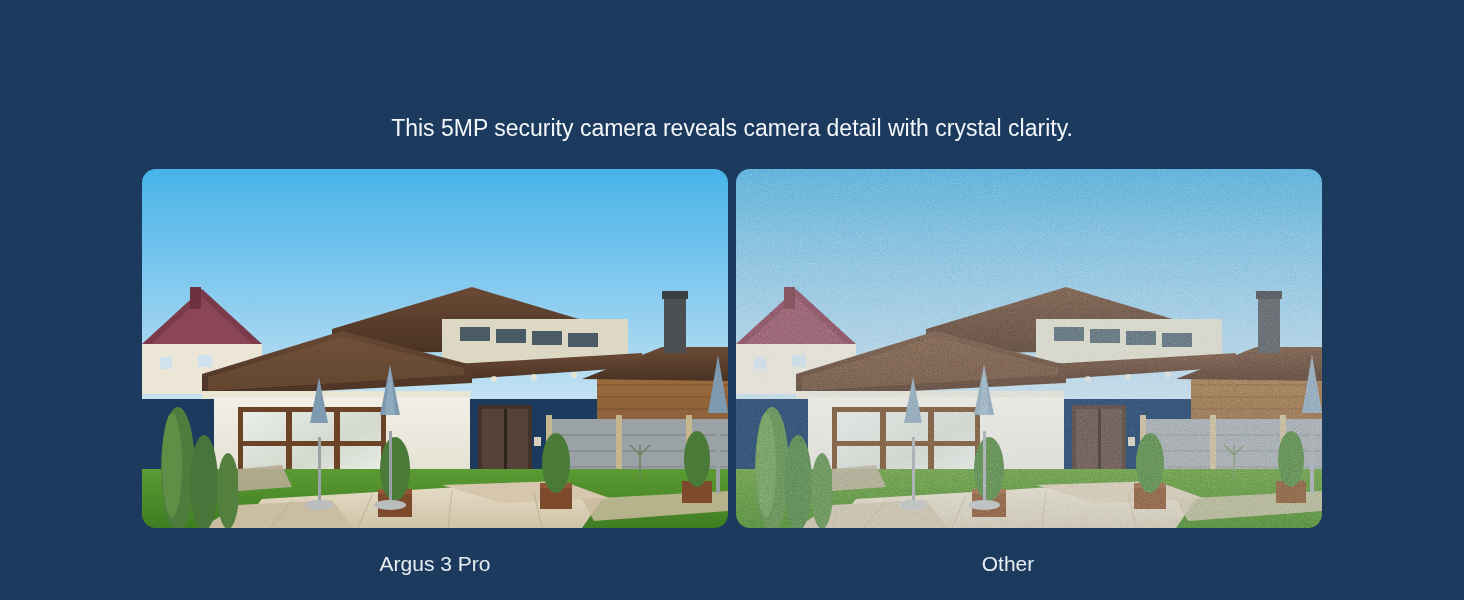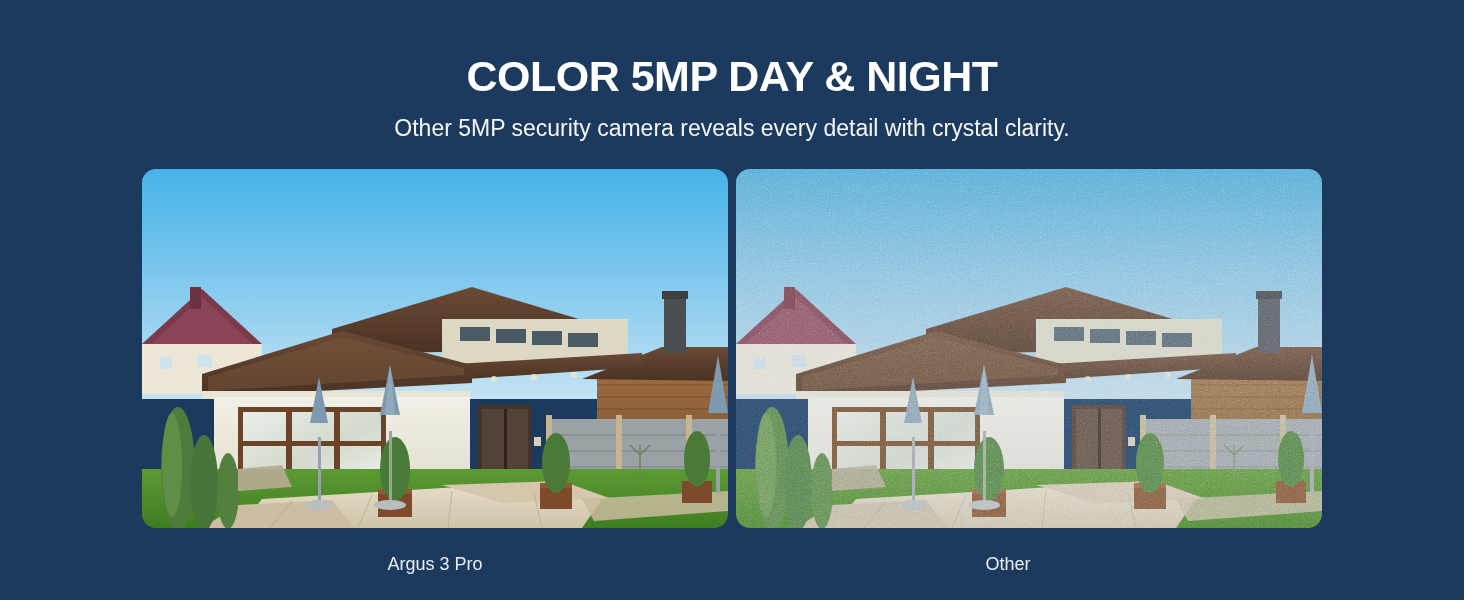--- a/index.html
+++ b/index.html
@@ -84,37 +84,36 @@
     pointer-events: none;
     background: rgba(175, 185, 195, 0.16);
   }
 
   
   .caption {
     position: absolute;
     top: 550px;
     width: 586px;
     text-align: center;
-    font-size: 18px;
+    font-size: 21px;
     font-weight: normal;
     color: #e8edf2;
     line-height: 28px;
     white-space: nowrap;
   }
   .caption-left  { left: 142px; }
   .caption-right { left: 715px; }
 </style>
 </head>
 <body>
 
 <div class="banner">
 
-  <div class="headline">COLOR 5MP DAY &amp; NIGHT</div>
-
-  <div class="subhead">Other 5MP security camera reveals every detail with crystal clarity.</div>
+
+  <div class="subhead">This 5MP security camera reveals camera detail with crystal clarity.</div>
 
   <div class="panel panel-left">
     <svg class="scene" viewBox="0 0 586 359" preserveAspectRatio="xMidYMid slice">
       <defs>
         <linearGradient id="skyL" x1="0" y1="0" x2="0" y2="1">
           <stop offset="0%" stop-color="#47b3e8"></stop>
           <stop offset="45%" stop-color="#7cc7ee"></stop>
           <stop offset="100%" stop-color="#c4e2f2"></stop>
         </linearGradient>
         <linearGradient id="grassL" x1="0" y1="0" x2="0" y2="1">

